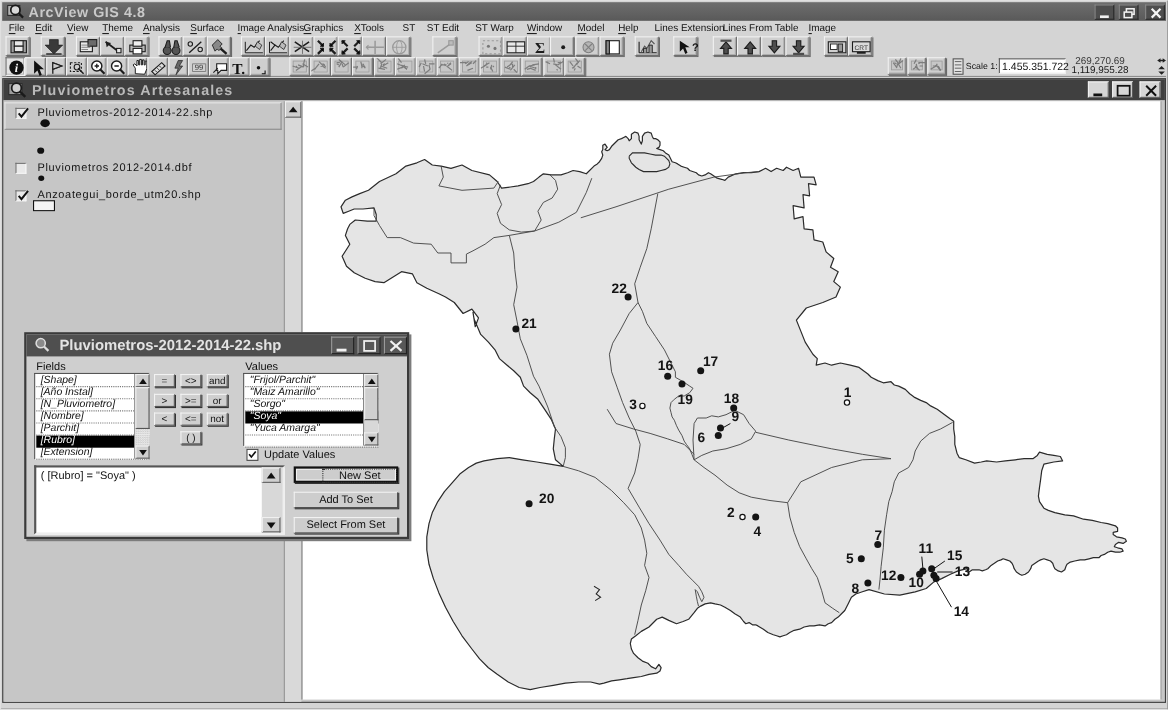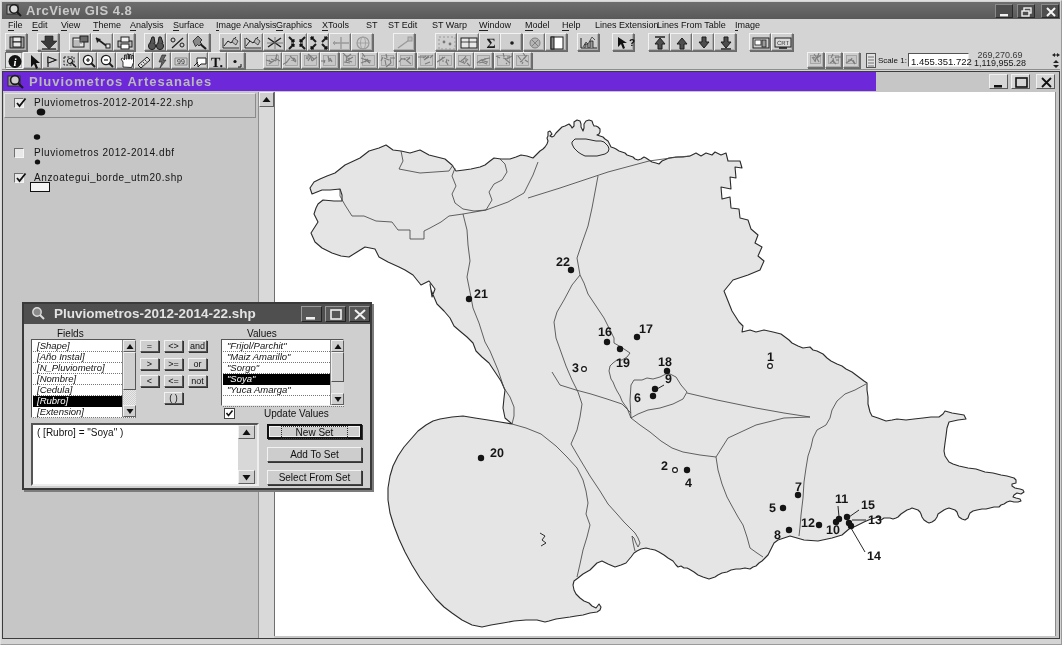--- a/index.html
+++ b/index.html
@@ -26,21 +26,21 @@
 #tb1{position:absolute;left:2px;top:33px;width:1058px;height:19px;background:#d4d4d4;}
 #tb2{position:absolute;left:2px;top:52px;width:1058px;height:18px;background:#d4d4d4;
  border-bottom:1px solid #8d8d8d;}
 .tbtn{position:absolute;top:0;height:18px;background:#cfcfcf;
  border:1px solid #6f6f6f;border-top-color:#f2f2f2;border-left-color:#f2f2f2;
  box-shadow:inset -1px -1px 0 #aeaeae, 1px 1px 0 #6a6a6a;}
 .tbtn svg{position:absolute;left:0;top:0;}
 
 #docwin{position:absolute;left:2px;top:71px;width:1058px;height:568px;
  border:1px solid #3c3c3c;background:#c6c6c6;}
-#doctitle{position:absolute;left:0px;top:0px;width:873px;height:19px;background:#6d28d9;}
+#doctitle{position:absolute;left:0px;top:0px;width:1056px;height:19px;background:#404040;}
 #doctitle .ttext{position:absolute;left:26px;top:2px;font-size:13px;font-weight:bold;
  color:#b9b9b9;letter-spacing:1px;}
 .dbtn{position:absolute;top:2px;width:19px;height:15px;background:#d6d6d6;
  border:1px solid #f0f0f0;border-bottom-color:#5a5a5a;border-right-color:#5a5a5a;}
 #toc{position:absolute;left:1px;top:20px;width:255px;height:546px;background:#c6c6c6;
  border-right:1px solid #8f8f8f;}
 #tocsb{position:absolute;left:256px;top:20px;width:15px;height:546px;background:#d9d9d9;}
 #maparea{position:absolute;left:271px;top:20px;width:782px;height:544px;background:#ffffff;
  border-left:1px solid #6f6f6f;border-right:1px solid #8a8a8a;}
 .sbbtn{position:absolute;left:0px;width:15px;height:15px;background:#cfcfcf;
@@ -51,21 +51,21 @@
 .lcheck{position:absolute;left:8px;top:2px;width:10px;height:10px;background:#e9e9e9;
  border:1px solid #707070;border-bottom-color:#f5f5f5;border-right-color:#f5f5f5;}
 .lname{position:absolute;left:28px;top:1px;letter-spacing:0.6px;}
 
 #qdlg{position:absolute;left:22px;top:302px;width:350px;height:188px;
  background:#cfcfcf;border:2px solid #3a3a3a;box-shadow:2px 2px 0 #7c7c7c;}
 #qtitle{position:absolute;left:0;top:0;width:346px;height:20px;background:#4f4f4f;}
 #qtitle .ttext{position:absolute;left:30px;top:2px;font-size:13.5px;font-weight:bold;color:#e3e3e3;}
 .qbtn{position:absolute;top:2px;width:21px;height:16px;background:#585858;
  border:1px solid #9a9a9a;border-bottom-color:#222;border-right-color:#222;}
-.qlabel{position:absolute;font-size:10px;color:#111;margin-left:24px;}
+.qlabel{position:absolute;font-size:10px;color:#111;}
 .qlist{position:absolute;background:#fff;border:1px solid #555;
  border-bottom-color:#eee;border-right-color:#eee;font-size:9.5px;color:#111;font-style:italic;}
 .qrow{position:absolute;left:1px;width:100%;height:11px;line-height:10px;padding-left:4px;
  border-bottom:1px dotted #777;}
 .qrow.sel{background:#000;color:#fff;border-bottom:none;}
 .opbtn{position:absolute;width:19px;height:12px;background:#cfcfcf;
  border:1px solid #f2f2f2;border-bottom-color:#555;border-right-color:#555;
  box-shadow:1px 1px 0 #333;font-size:9px;text-align:center;line-height:10px;color:#111;}
 .pushbtn{position:absolute;left:265px;width:95px;height:15px;background:#cdcdcd;
  border:1px solid #f2f2f2;border-bottom-color:#444;border-right-color:#444;
@@ -751,21 +751,21 @@
           <path d="M5 3 L15 12 M15 3 L5 12" stroke="#f0f0f0" stroke-width="2"></path>
         </svg></div>
 </div>
 <div class="qlabel" style="left:9px;top:24px">Fields</div>
 <div class="qlabel" style="left:199px;top:24px">Values</div>
 <div class="qlist" style="left:7px;top:35px;width:105px;height:79px">
 <div class="qrow" style="top:1px">[Shape]</div>
 <div class="qrow" style="top:12px">[Año Instal]</div>
 <div class="qrow" style="top:23px">[N_Pluviometro]</div>
 <div class="qrow" style="top:34px">[Nombre]</div>
-<div class="qrow" style="top:45px">[Cedula]</div>
+<div class="qrow" style="top:45px">[Parchit]</div>
 <div class="qrow sel" style="top:56px">[Rubro]</div>
 <div class="qrow" style="top:67px">[Extension]</div>
 </div>
 <div class="vsb" style="left:98px;top:36px;height:77px;width:14px">
 <div class="sbbtn" style="top:0;width:13px;height:12px;line-height:10px"><svg width="12" height="11">
           <path d="M6 3 l3.5 5 h-7 z" fill="#111"></path>
         </svg></div>
 <div class="abs" style="left:0;top:12px;width:13px;height:38px;background:#cfcfcf;border:1px solid #f0f0f0;border-bottom-color:#555;border-right-color:#555"></div>
 <div class="abs" style="left:0;top:50px;width:13px;height:15px;background:#e6e6e6;background-image:repeating-conic-gradient(#cfcfcf 0% 25%, #e8e8e8 0% 50%);background-size:2px 2px;"></div>
 <div class="sbbtn" style="top:65px;width:13px;height:12px;line-height:10px"><svg width="12" height="11">
@@ -807,15 +807,15 @@
 <div class="qlabel" style="left:216px;top:104px">Update Values</div>
 <div class="abs" style="left:7px;top:119px;width:228px;height:63px;background:#fff;border:2px solid #555;border-bottom-color:#eee;border-right-color:#eee;font-size:10px;color:#111;padding:2px 0 0 4px">( [Rubro] = "Soya" )</div>
 <div class="vsb" style="left:214px;top:121px;height:59px;width:19px;border-left:none">
 <div class="sbbtn" style="top:0;width:17px;height:14px"><svg width="15" height="13">
           <path d="M7.5 3.5 l4 5.5 h-8 z" fill="#111"></path>
         </svg></div>
 <div class="sbbtn" style="top:45px;width:17px;height:14px"><svg width="15" height="13">
           <path d="M7.5 9.5 l4 -5.5 h-8 z" fill="#111"></path>
         </svg></div>
 </div>
-<div class="pushbtn" style="left:243px;top:120px;border-width:2px;border-color:#111 #111 #111 #111;box-shadow:inset 0 0 0 1px #f2f2f2, 1px 1px 0 #333;"><span style="outline:1px dotted #333;padding:0 14px">New Set</span></div>
+<div class="pushbtn" style="left:243px;top:120px;border-width:2px;border-color:#111 #111 #111 #111;box-shadow:inset 0 0 0 1px #f2f2f2, 1px 1px 0 #333;text-align:right;"><span style="outline:1px dotted #333;padding:0 14px">New Set</span></div>
 <div class="pushbtn" style="left:243px;top:143px">Add To Set</div>
 <div class="pushbtn" style="left:243px;top:166px">Select From Set</div>
 </div>
 </body></html>

